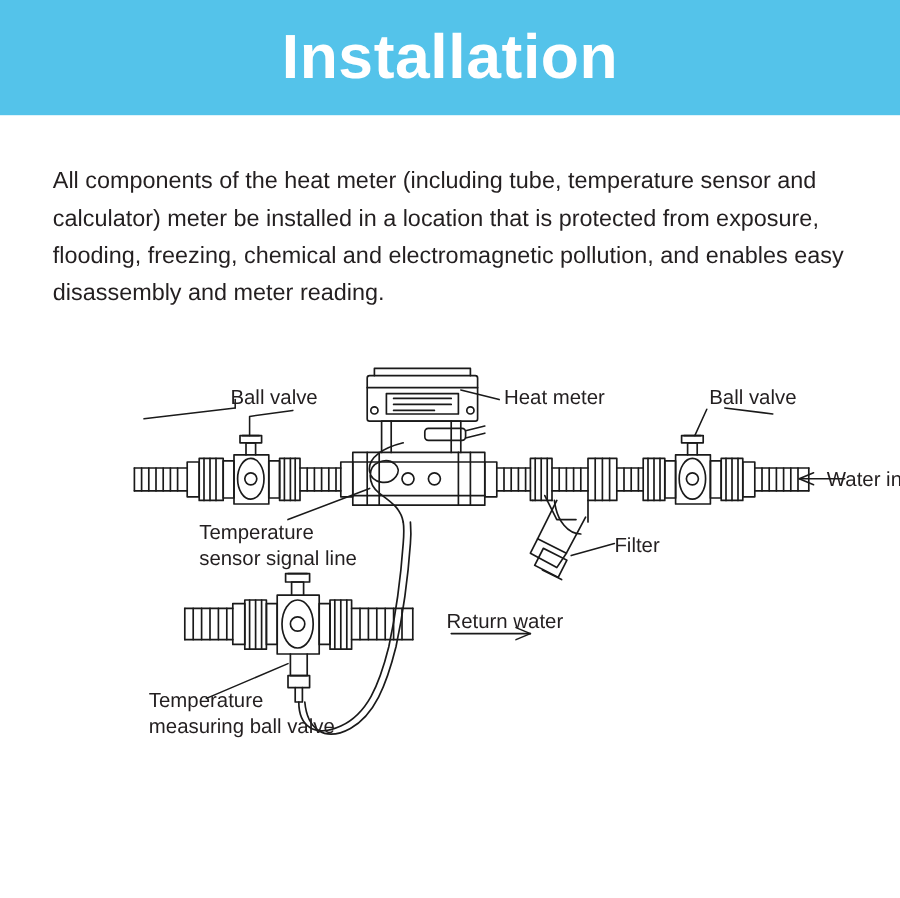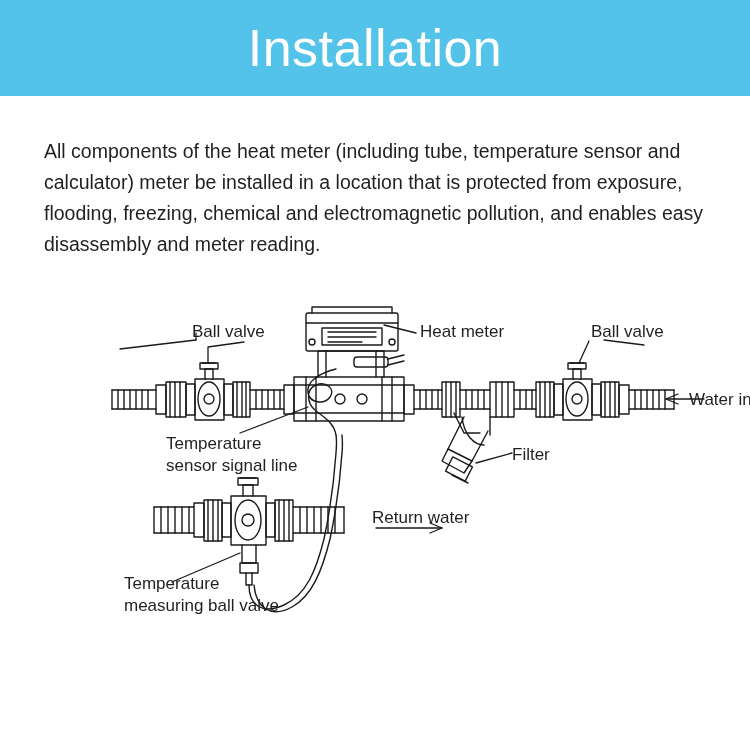--- a/index.html
+++ b/index.html
@@ -29,21 +29,21 @@
     width: 750px;
     height: 96px;
     background: #54c3ea;
     display: flex;
     align-items: center;
     justify-content: center;
   }
   .header-title {
     color: #ffffff;
     font-size: 52px;
-    font-weight: normal;
+    font-weight: bold;
     letter-spacing: 0.5px;
     line-height: 1;
   }
   .intro {
     position: absolute;
     left: 44px;
     top: 116px;
     width: 672px;
     font-size: 19.5px;
     line-height: 31px;

